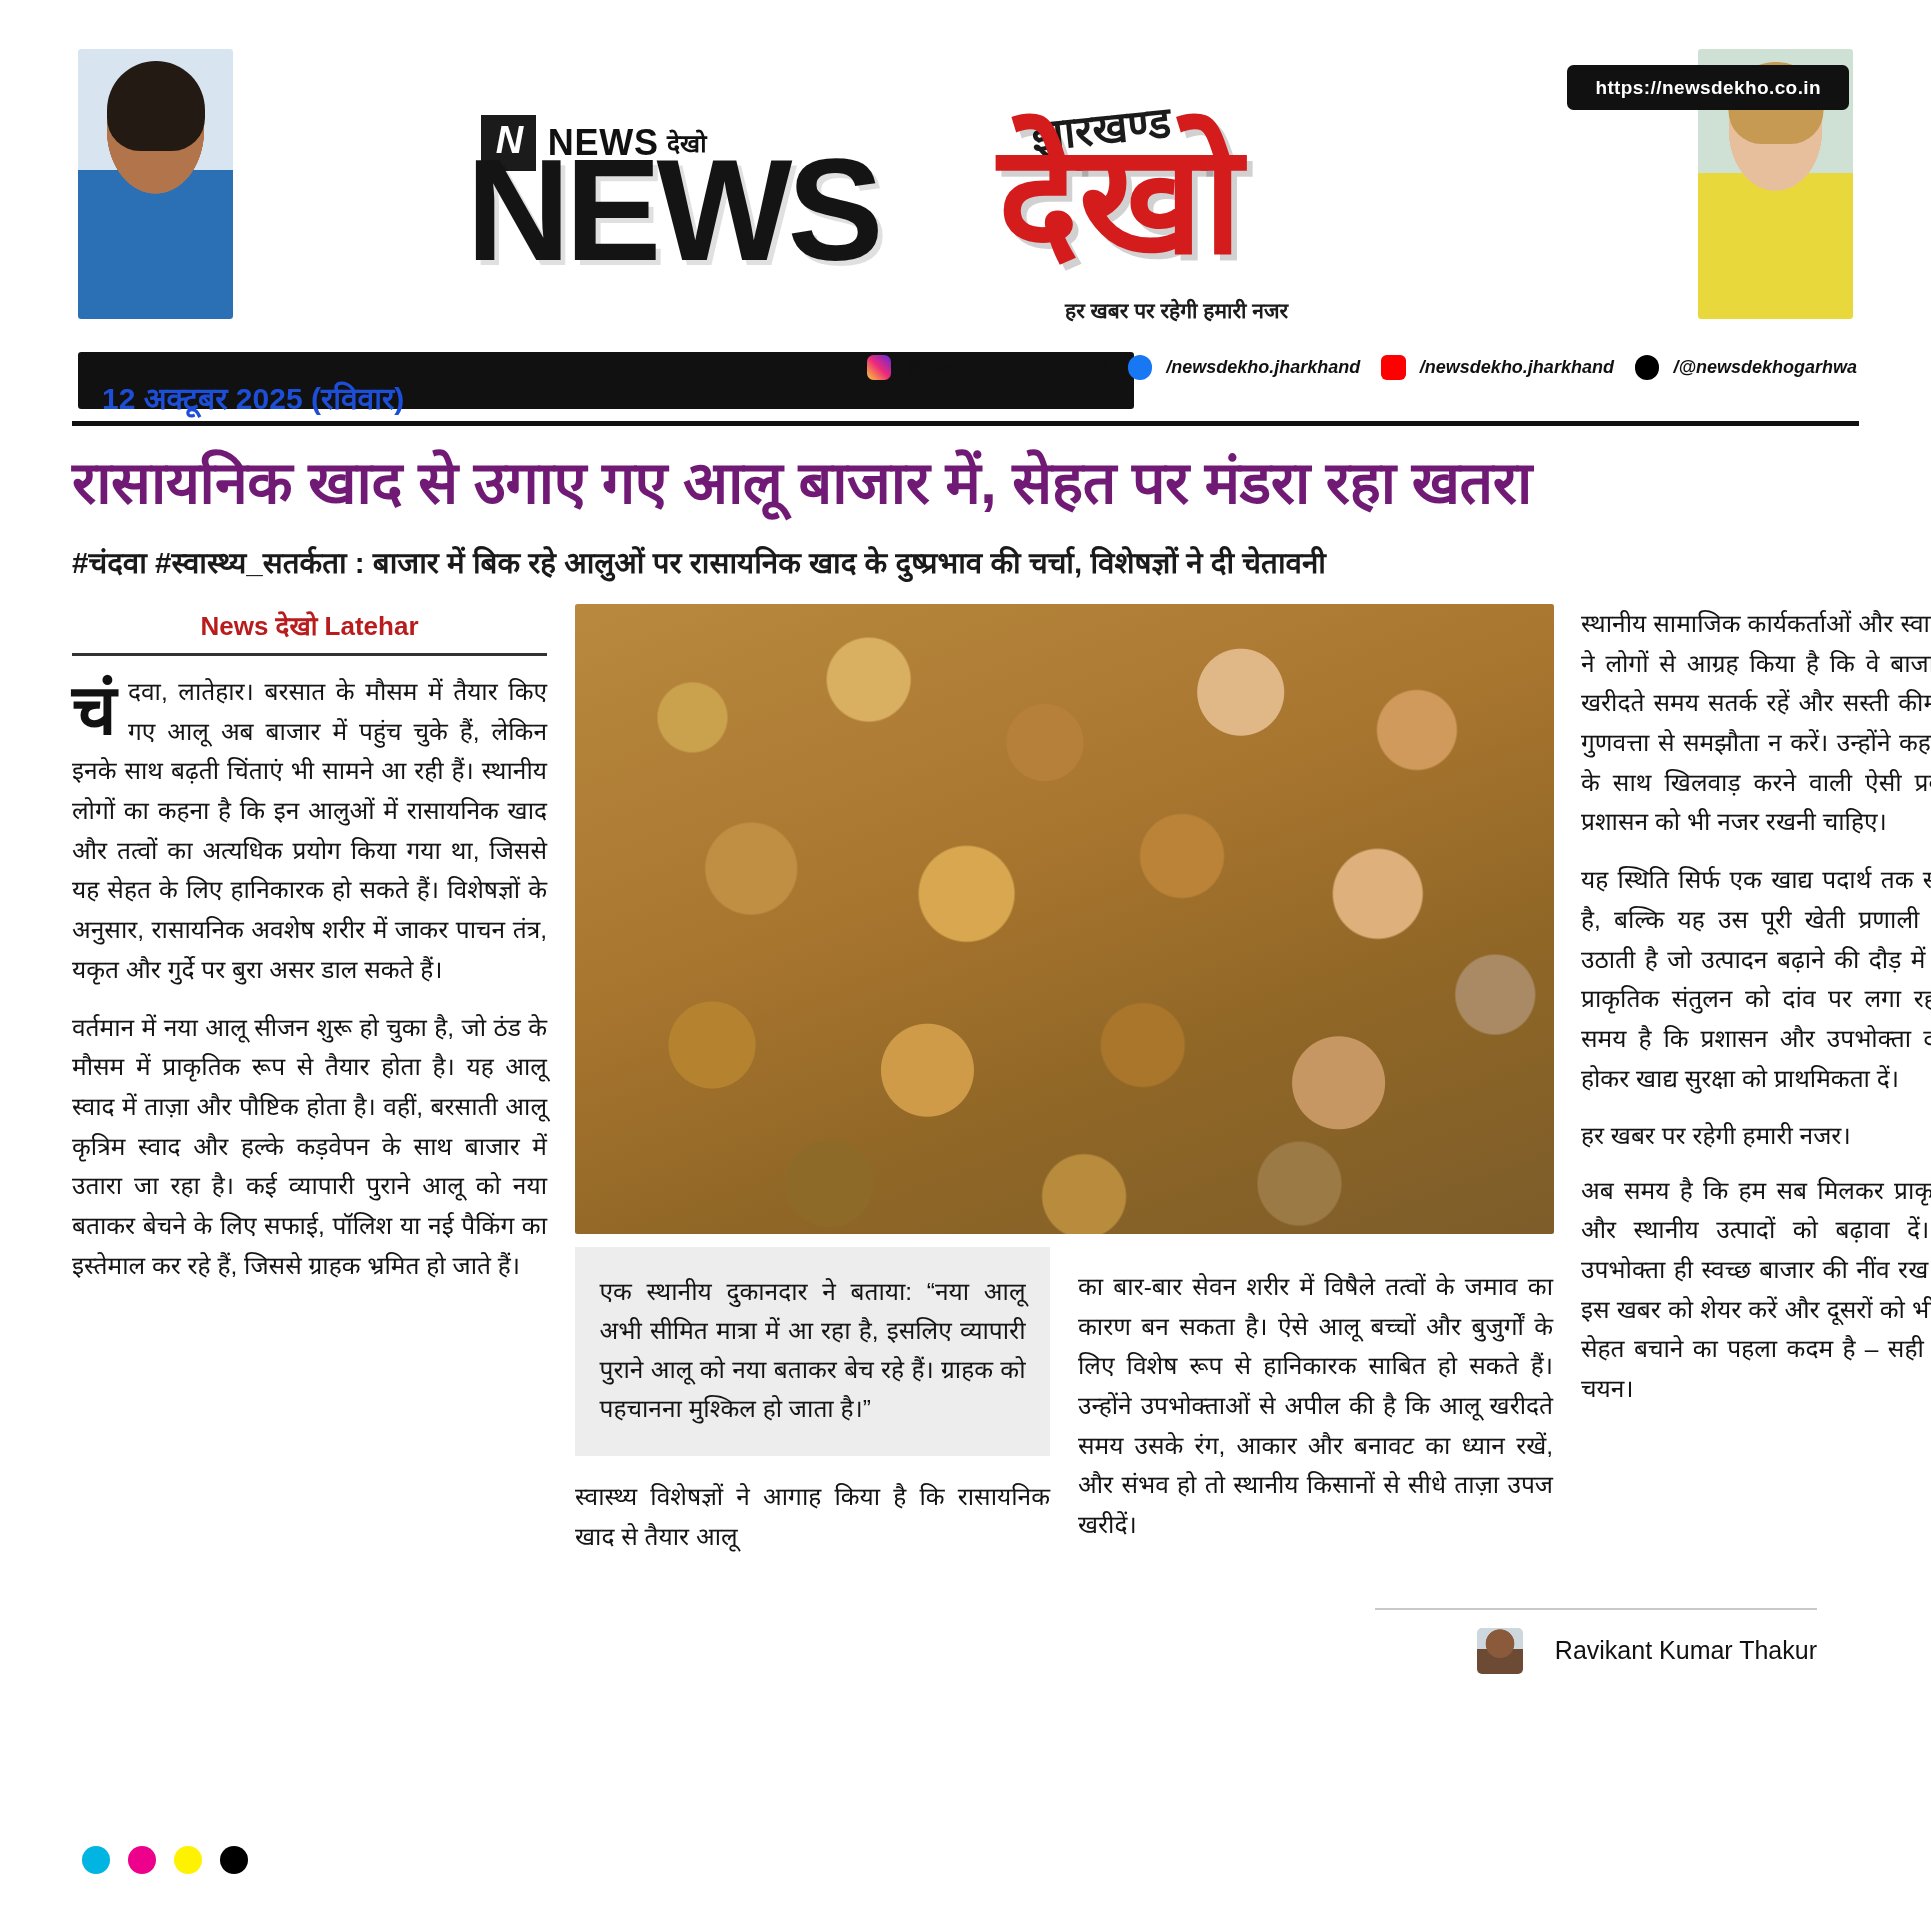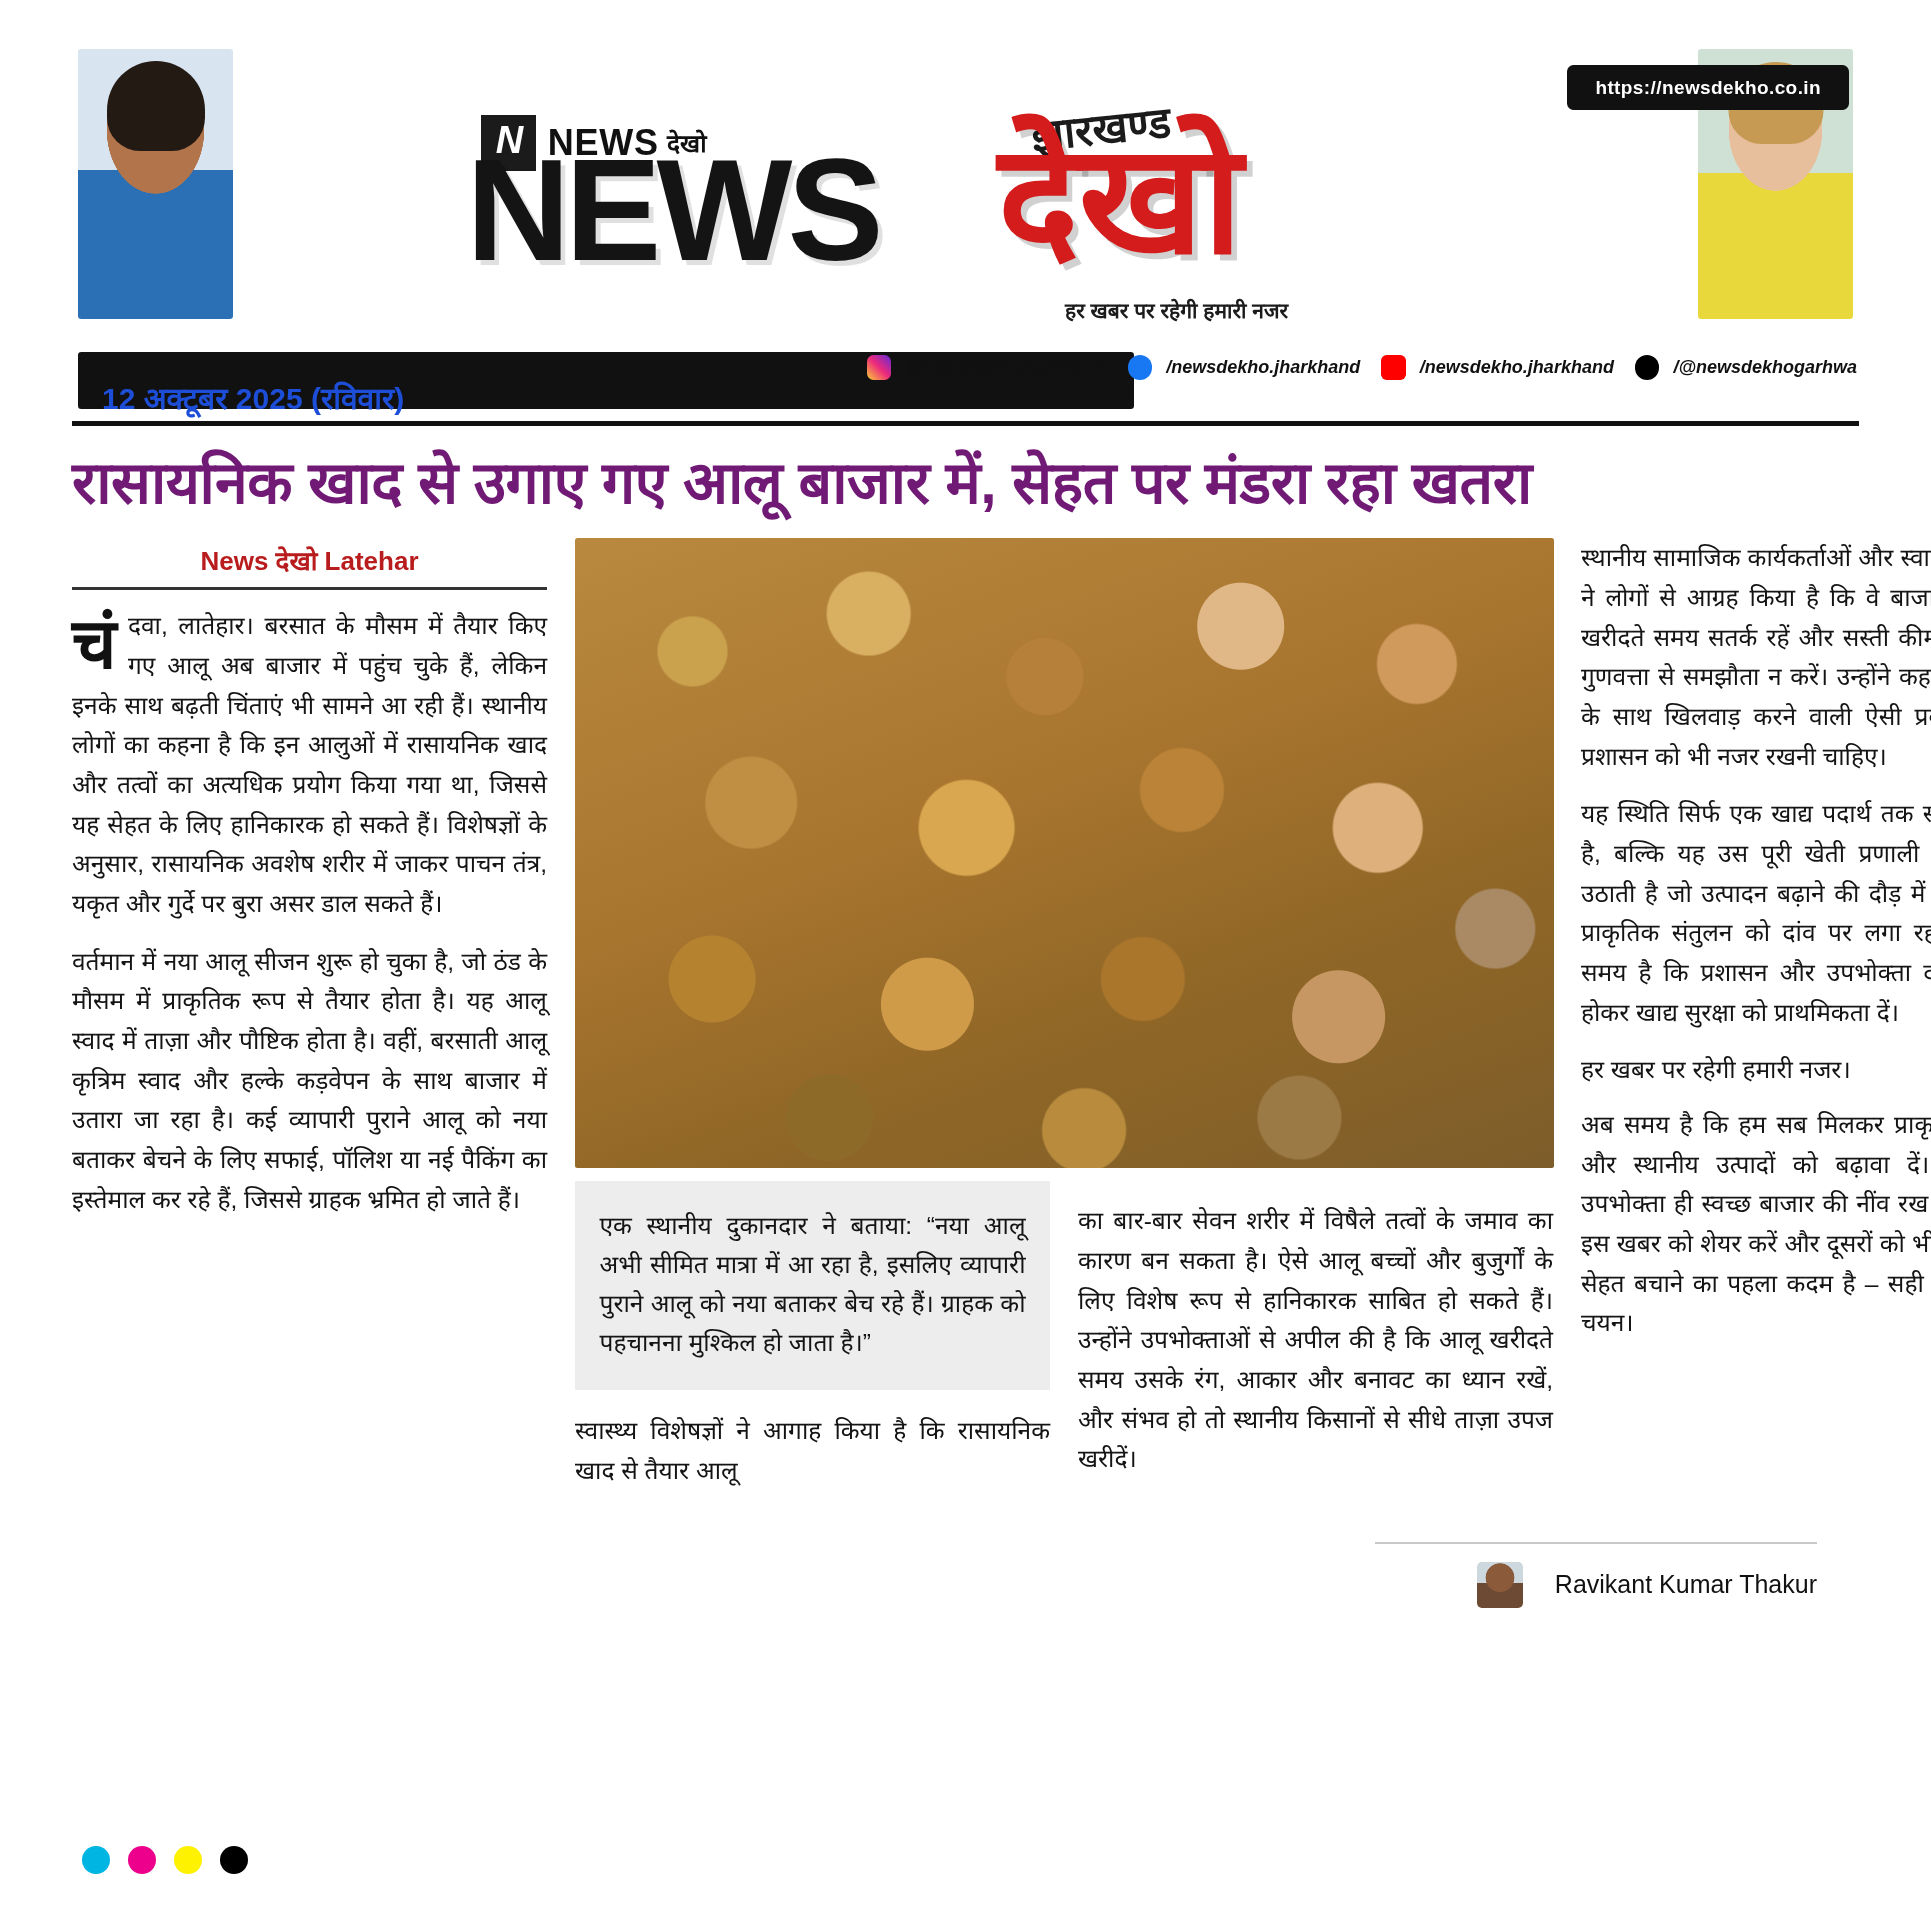--- a/index.html
+++ b/index.html
@@ -355,20 +355,21 @@
       <span class="soc">
         <i class="gi x"></i>
         <span>/@newsdekhogarhwa</span>
       </span>
     </div>
   </div>
 
   <div class="rule-thick"></div>
 
   <h1 class="headline">रासायनिक खाद से उगाए गए आलू बाजार में, सेहत पर मंडरा रहा खतरा</h1>
+  <div class="subhead">#चंदवा #स्वास्थ्य_सतर्कता : बाजार में बिक रहे आलुओं पर रासायनिक खाद के दुष्प्रभाव की चर्चा, विशेषज्ञों ने दी चेतावनी</div>
 
   <div class="content">
 
     <div class="col">
       <div class="byline">News देखो Latehar</div>
       <div class="byline-rule"></div>
       <p class="body dropcap-para">
         <span class="dropcap">चं</span>
         <span>दवा, लातेहार। बरसात के मौसम में तैयार किए गए आलू अब बाजार में पहुंच चुके हैं, लेकिन इनके साथ बढ़ती चिंताएं भी सामने आ रही हैं। स्थानीय लोगों का कहना है कि इन आलुओं में रासायनिक खाद और तत्वों का अत्यधिक प्रयोग किया गया था, जिससे यह सेहत के लिए हानिकारक हो सकते हैं। विशेषज्ञों के अनुसार, रासायनिक अवशेष शरीर में जाकर पाचन तंत्र, यकृत और गुर्दे पर बुरा असर डाल सकते हैं।</span>
       </p>

